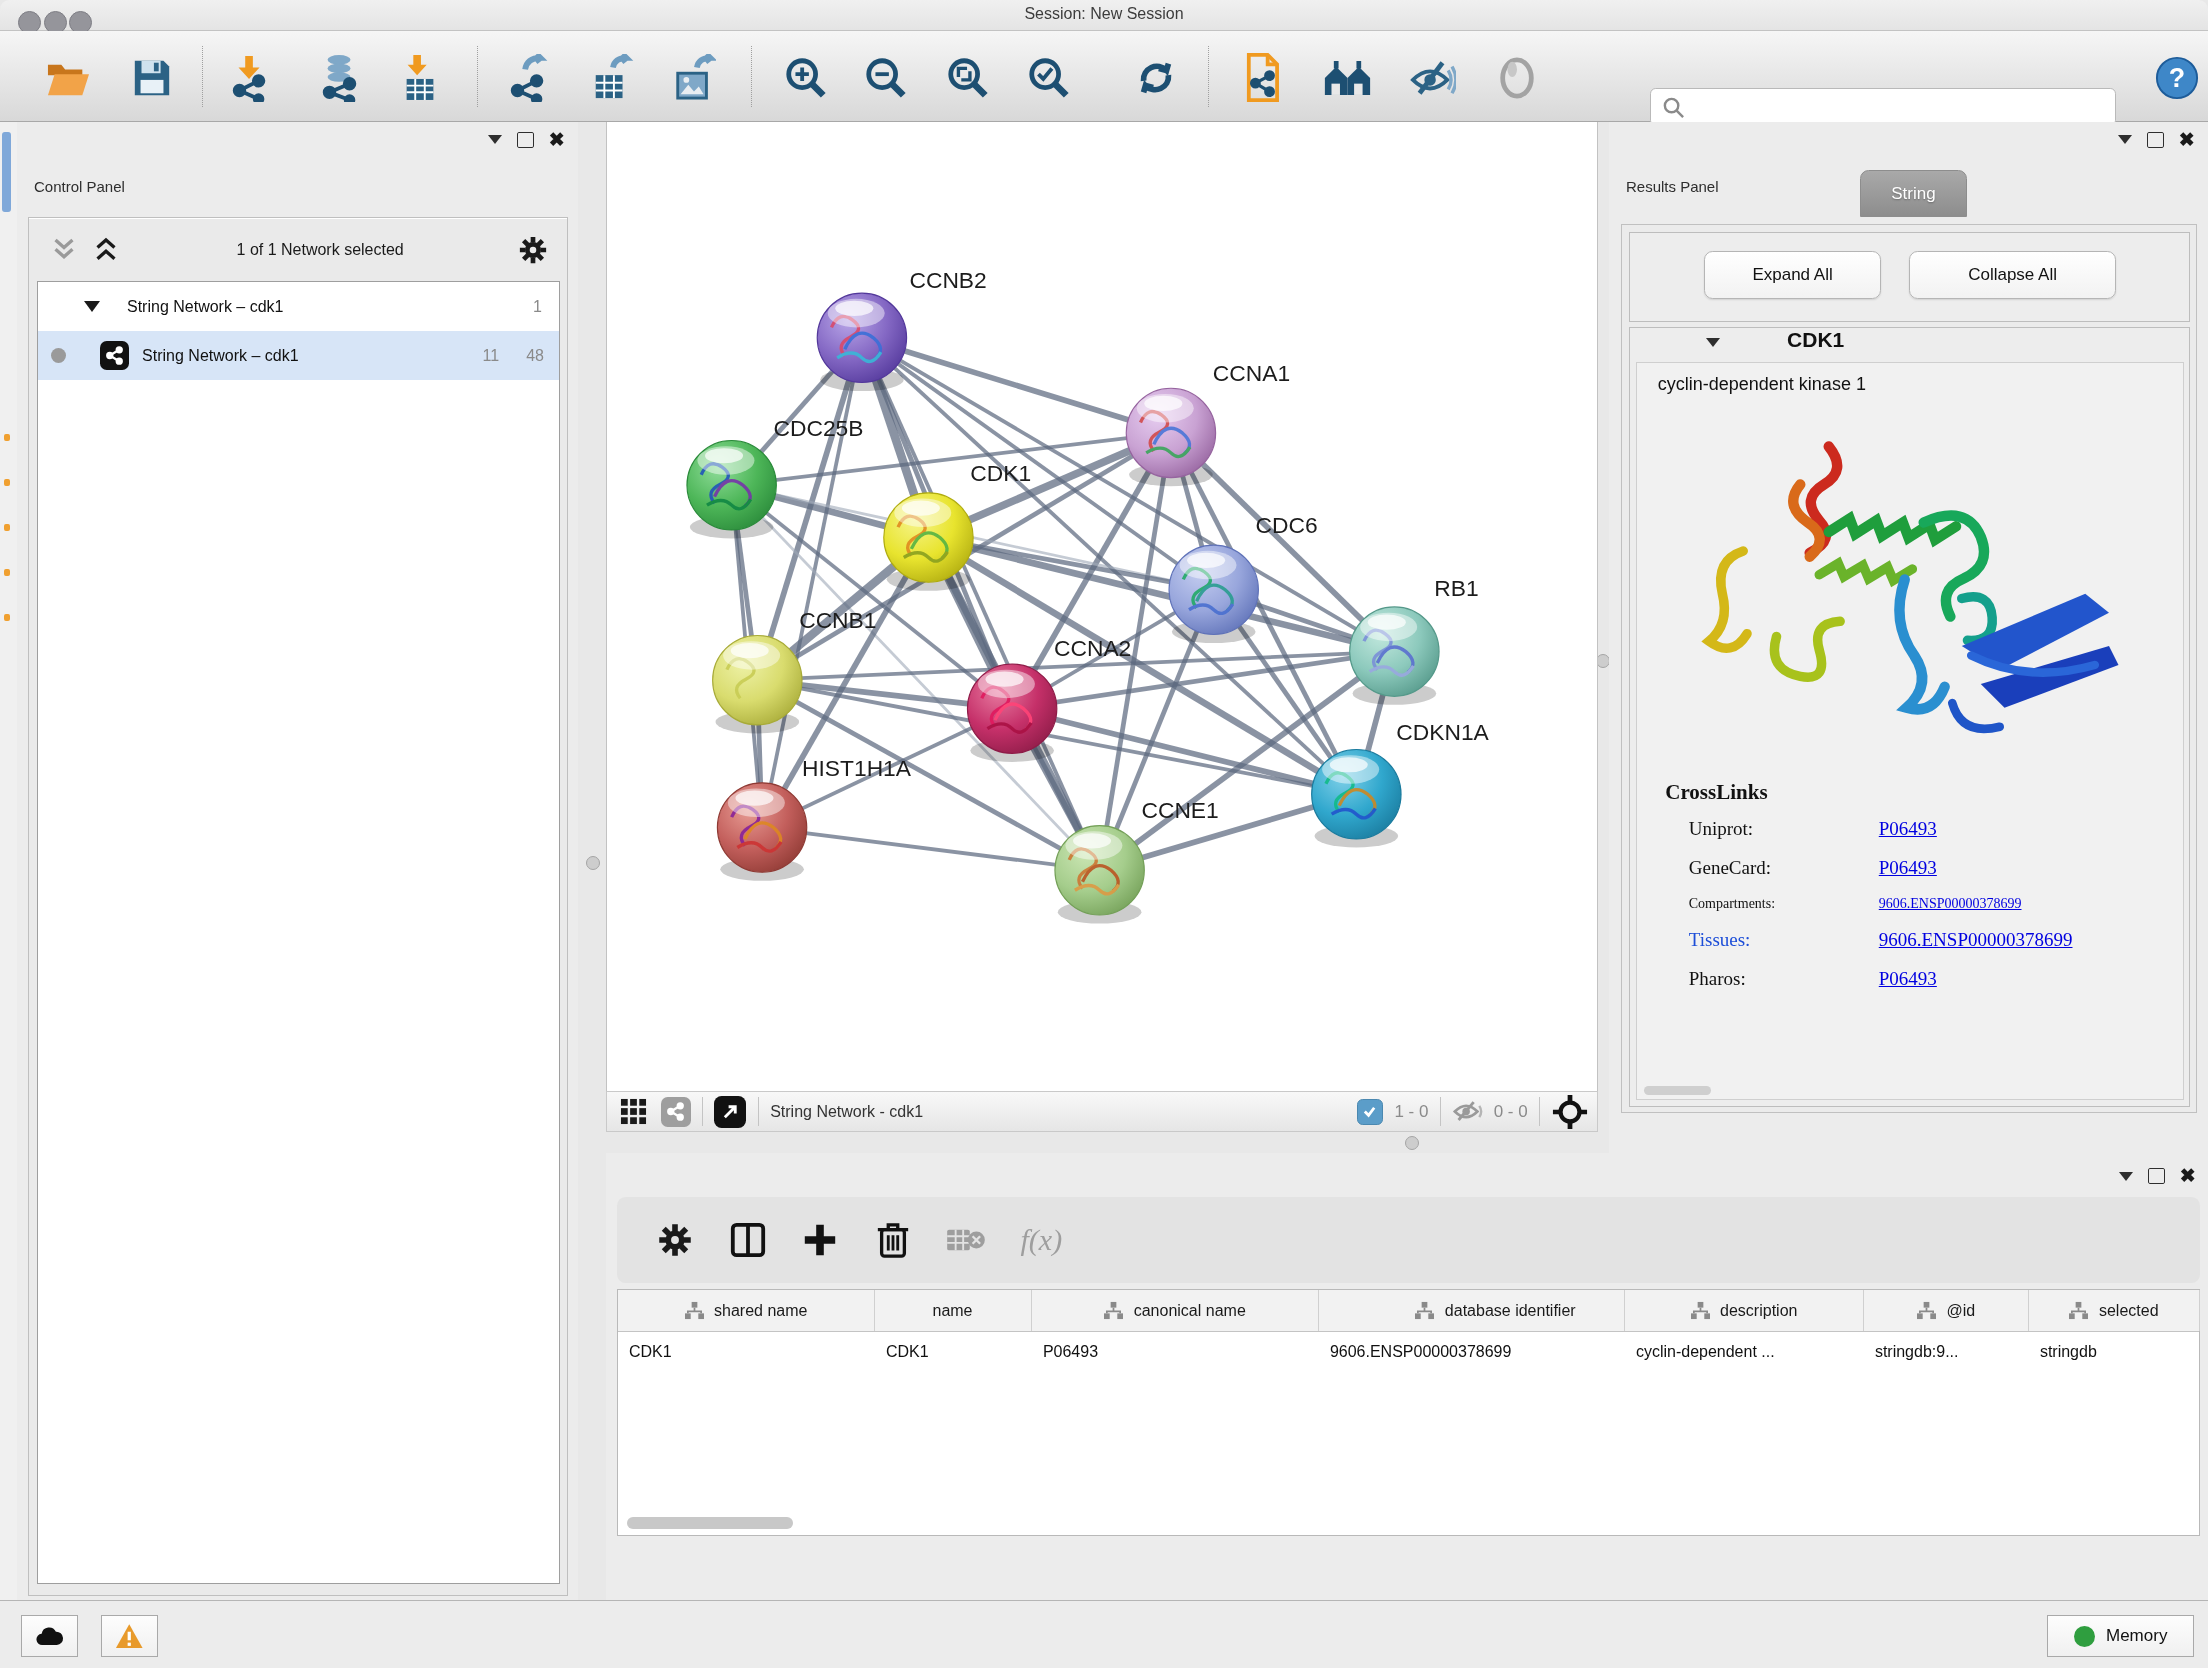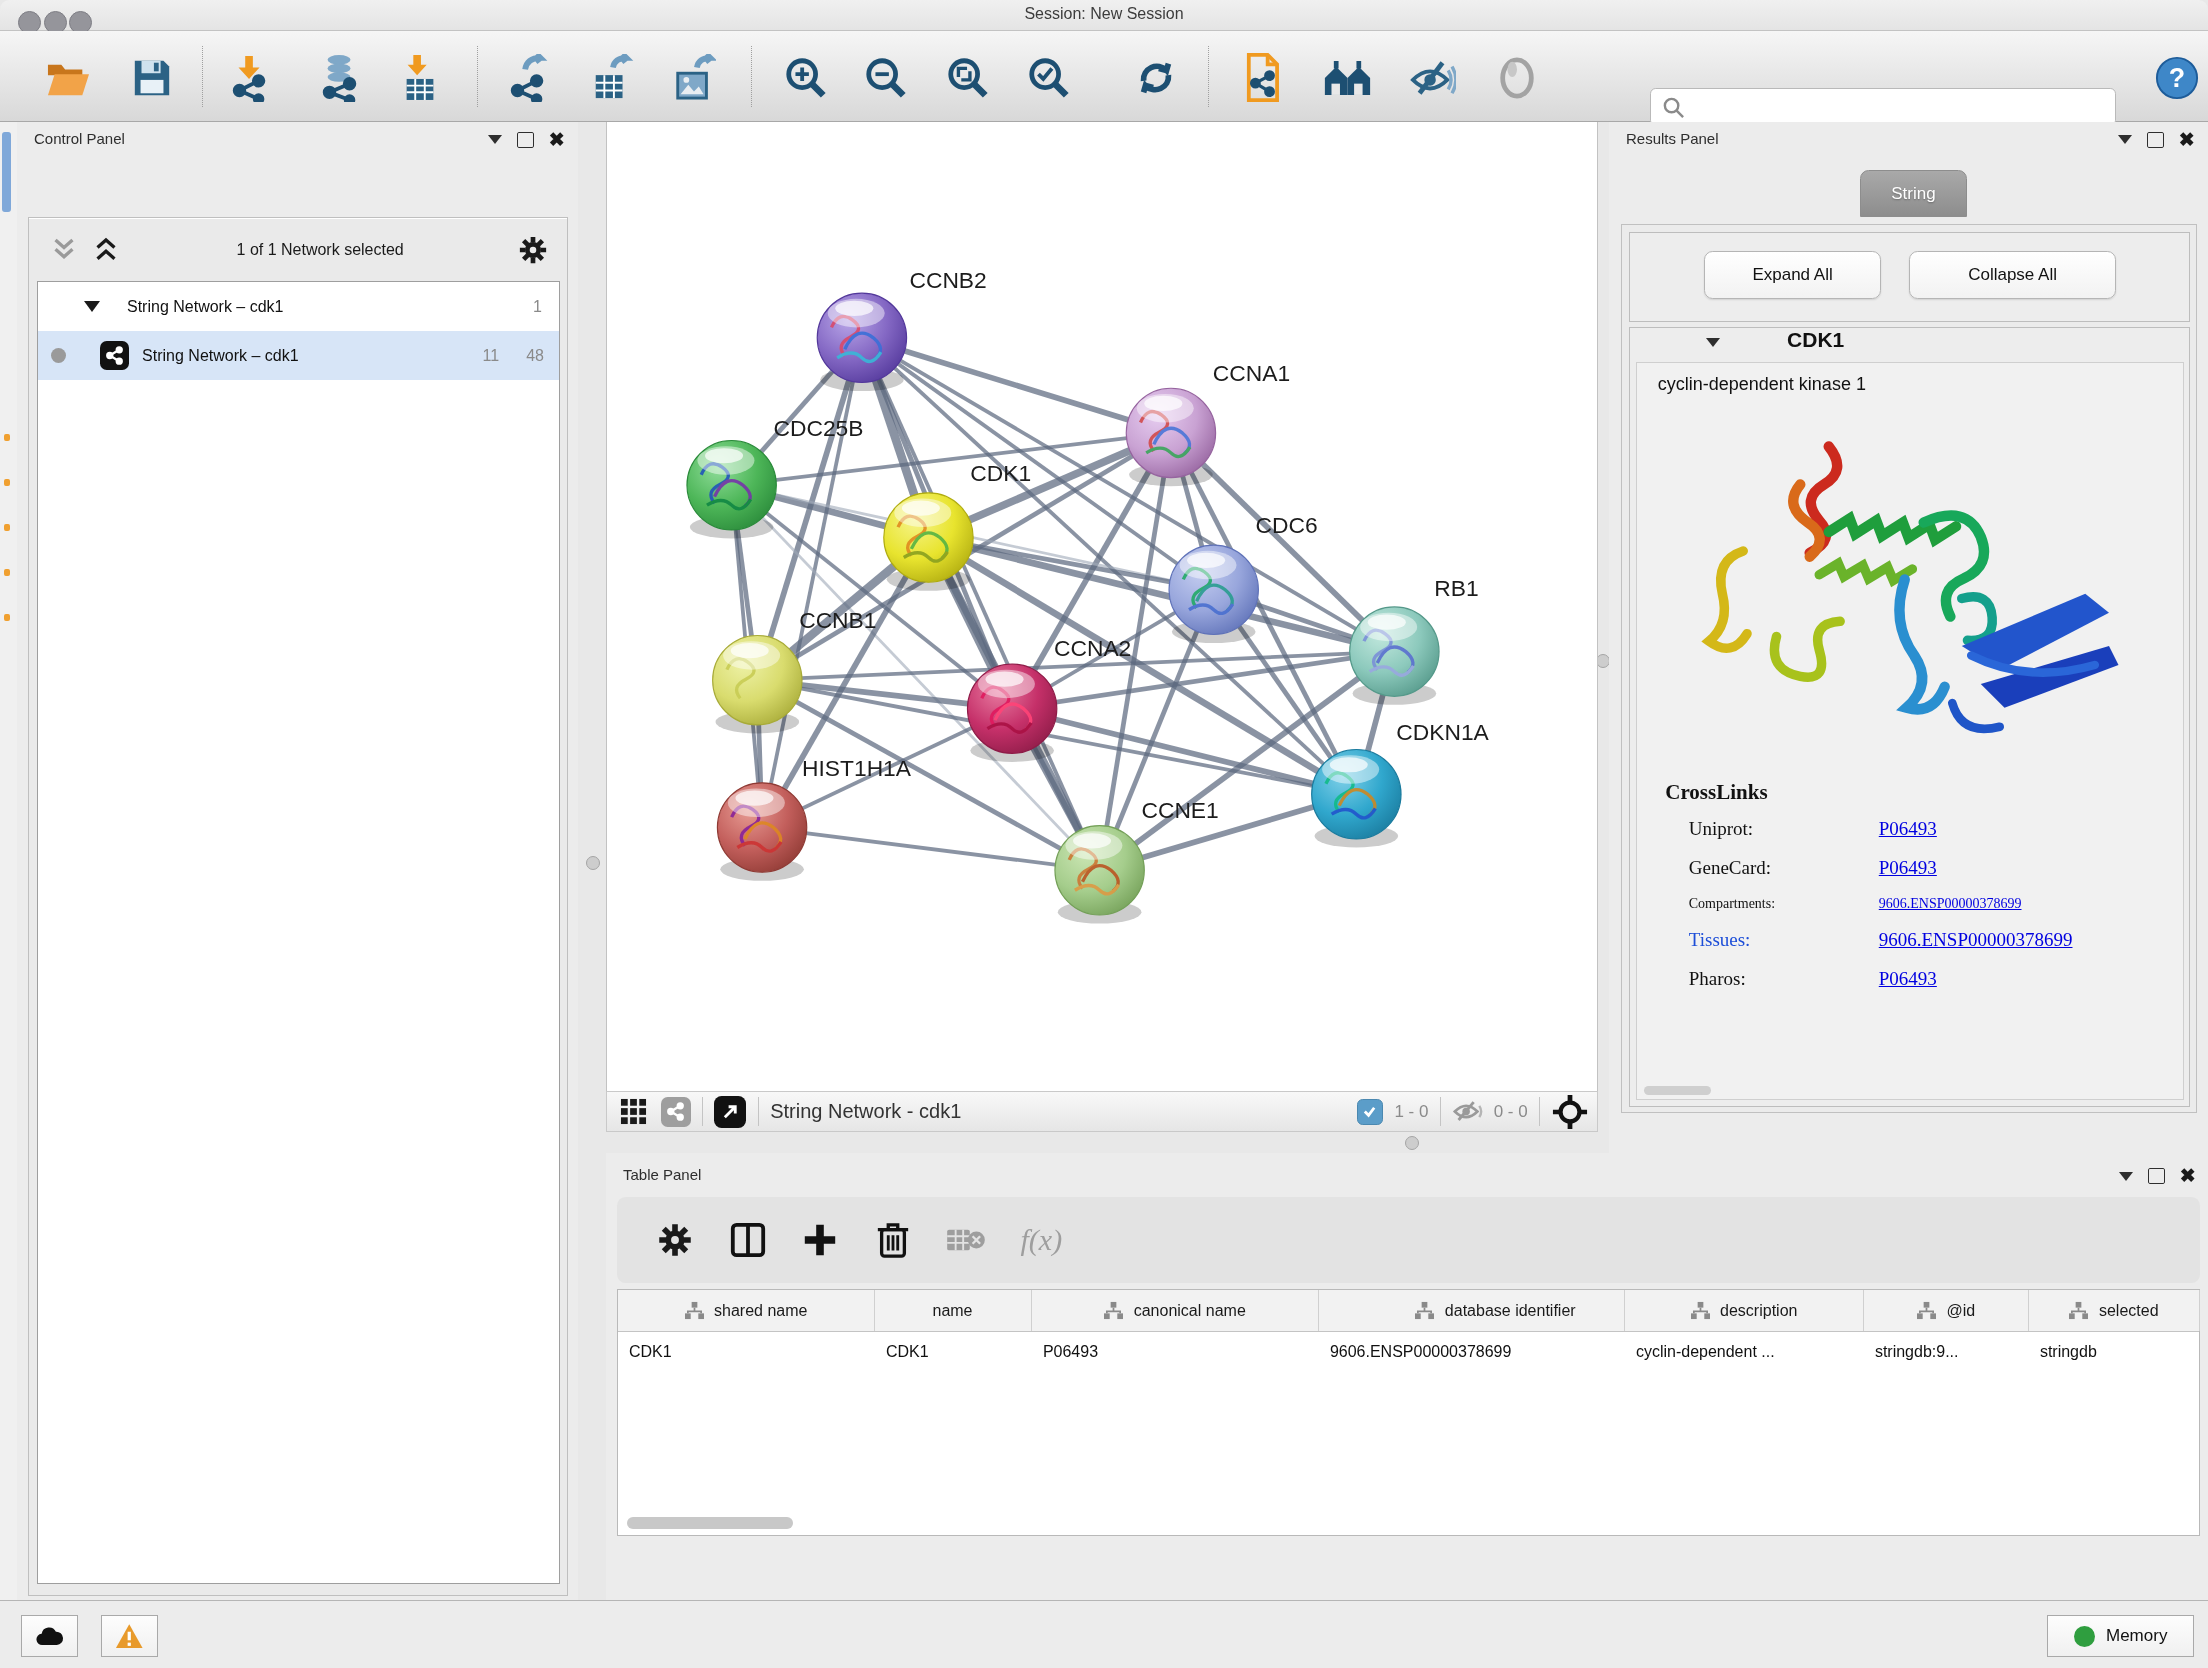--- a/index.html
+++ b/index.html
@@ -9,21 +9,21 @@
   #titlebar{left:0;top:0;width:2208px;height:30px;background:linear-gradient(#f0f0f0,#e4e4e4);border-bottom:1px solid #c3c3c3;border-radius:9.5px 9.5px 0 0;}
   .traffic{position:absolute;top:10.5px;width:21px;height:21px;border-radius:50%;background:#95959b;border:1px solid #7e7e85;}
   #wintitle{position:absolute;top:4.8px;left:0;width:100%;text-align:center;font-size:16px;color:#3c3c3c;}
   
   #toolbar{left:0;top:31px;width:2208px;height:90px;background:linear-gradient(#f6f6f6,#d8d8d8);border-bottom:1px solid #a8a8a8;}
   .tbtn{position:absolute;top:21px;width:51px;height:51px;display:flex;align-items:center;justify-content:center;}
   .tsep{position:absolute;top:15px;height:61px;border-left:1.9px dotted #9f9f9f;width:0;}
   #searchbox{position:absolute;left:1650px;top:57px;width:464px;height:36px;background:#fff;border:1px solid #b9b9b9;border-radius:5.7px;display:flex;align-items:center;}
   #searchbox input{border:none;outline:none;flex:1;font-size:15px;background:transparent;margin-left:5.7px;font-family:"Liberation Sans",sans-serif;}
   
-  .panel-title{font-size:15px;color:#2e2e2e;}
+  .panel-title{font-size:15px;color:#2e2e2e;margin-top:48px;}
   .pctl{position:absolute;display:flex;gap:15px;align-items:center;}
   .tri-down{width:0;height:0;border-left:7.6px solid transparent;border-right:7.6px solid transparent;border-top:9.5px solid #2e2e2e;}
   .float-sq{width:14.3px;height:14.3px;border:1.9px solid #2e2e2e;border-radius:1.9px;}
   .close-x{font-size:19px;font-weight:bold;color:#1a1a1a;line-height:14.3px;}
   .tab{height:47px;border:1px solid #bdbdbd;background:linear-gradient(#ffffff,#f1f1f1);color:#111;font-size:17px;display:flex;align-items:center;justify-content:center;border-radius:8.6px 8.6px 0 0;box-sizing:border-box;}
   .tab.sel{background:linear-gradient(#a9a9a9,#8d8d8d);color:#fff;border-color:#8d8d8d;text-shadow:0 1px 1.9px rgba(0,0,0,.3);}
   
   #control-panel{left:17px;top:122px;width:561px;height:1478px;background:#ececec;}
   #cp-box{position:absolute;left:11.4px;top:95px;width:538px;height:1377px;border:1px solid #bfbfbf;background:#eaeaea;box-shadow:inset 0 1px 0 #fff;}
   #cp-tabs{position:absolute;left:51px;top:48px;display:flex;}
@@ -607,21 +607,21 @@
           </g>
         </svg>
     </div>
     <div class="ns-sep"></div>
     <div style="width:32px;height:32px;border-radius:7.6px;background:#111;display:flex;align-items:center;justify-content:center">
       <svg width="19" height="19" viewBox="0 0 20 20">
           <path d="M4 16 L14 6 M8 5 h7 v7" stroke="#fff" stroke-width="3" fill="none"></path>
         </svg>
     </div>
     <div class="ns-sep"></div>
-    <div style="font-size:20px;color:#333">String Network - cdk1</div>
+    <div style="font-size:16px;color:#333">String Network - cdk1</div>
     <div style="margin-left:auto;display:flex;align-items:center">
       <div style="width:24px;height:24px;border-radius:5.7px;background:#5b9dc9;border:1px solid #4a88b0;display:flex;align-items:center;justify-content:center">
         <svg width="15" height="15" viewBox="0 0 16 16">
             <path d="M3 8 l4 4 6 -8" stroke="#fff" stroke-width="3" fill="none"></path>
           </svg>
       </div>
       <div class="cnt" style="font-size:17px;margin-left:11.4px">1 - 0</div>
       <div class="ns-sep"></div>
       <svg width="32" height="25" viewBox="0 0 34 26" class="gray-ic">
         <path d="M3 13 q12 -12 24 0 q-12 12 -24 0 Z" fill="none" stroke="#9a9a9a" stroke-width="2.8"></path>

